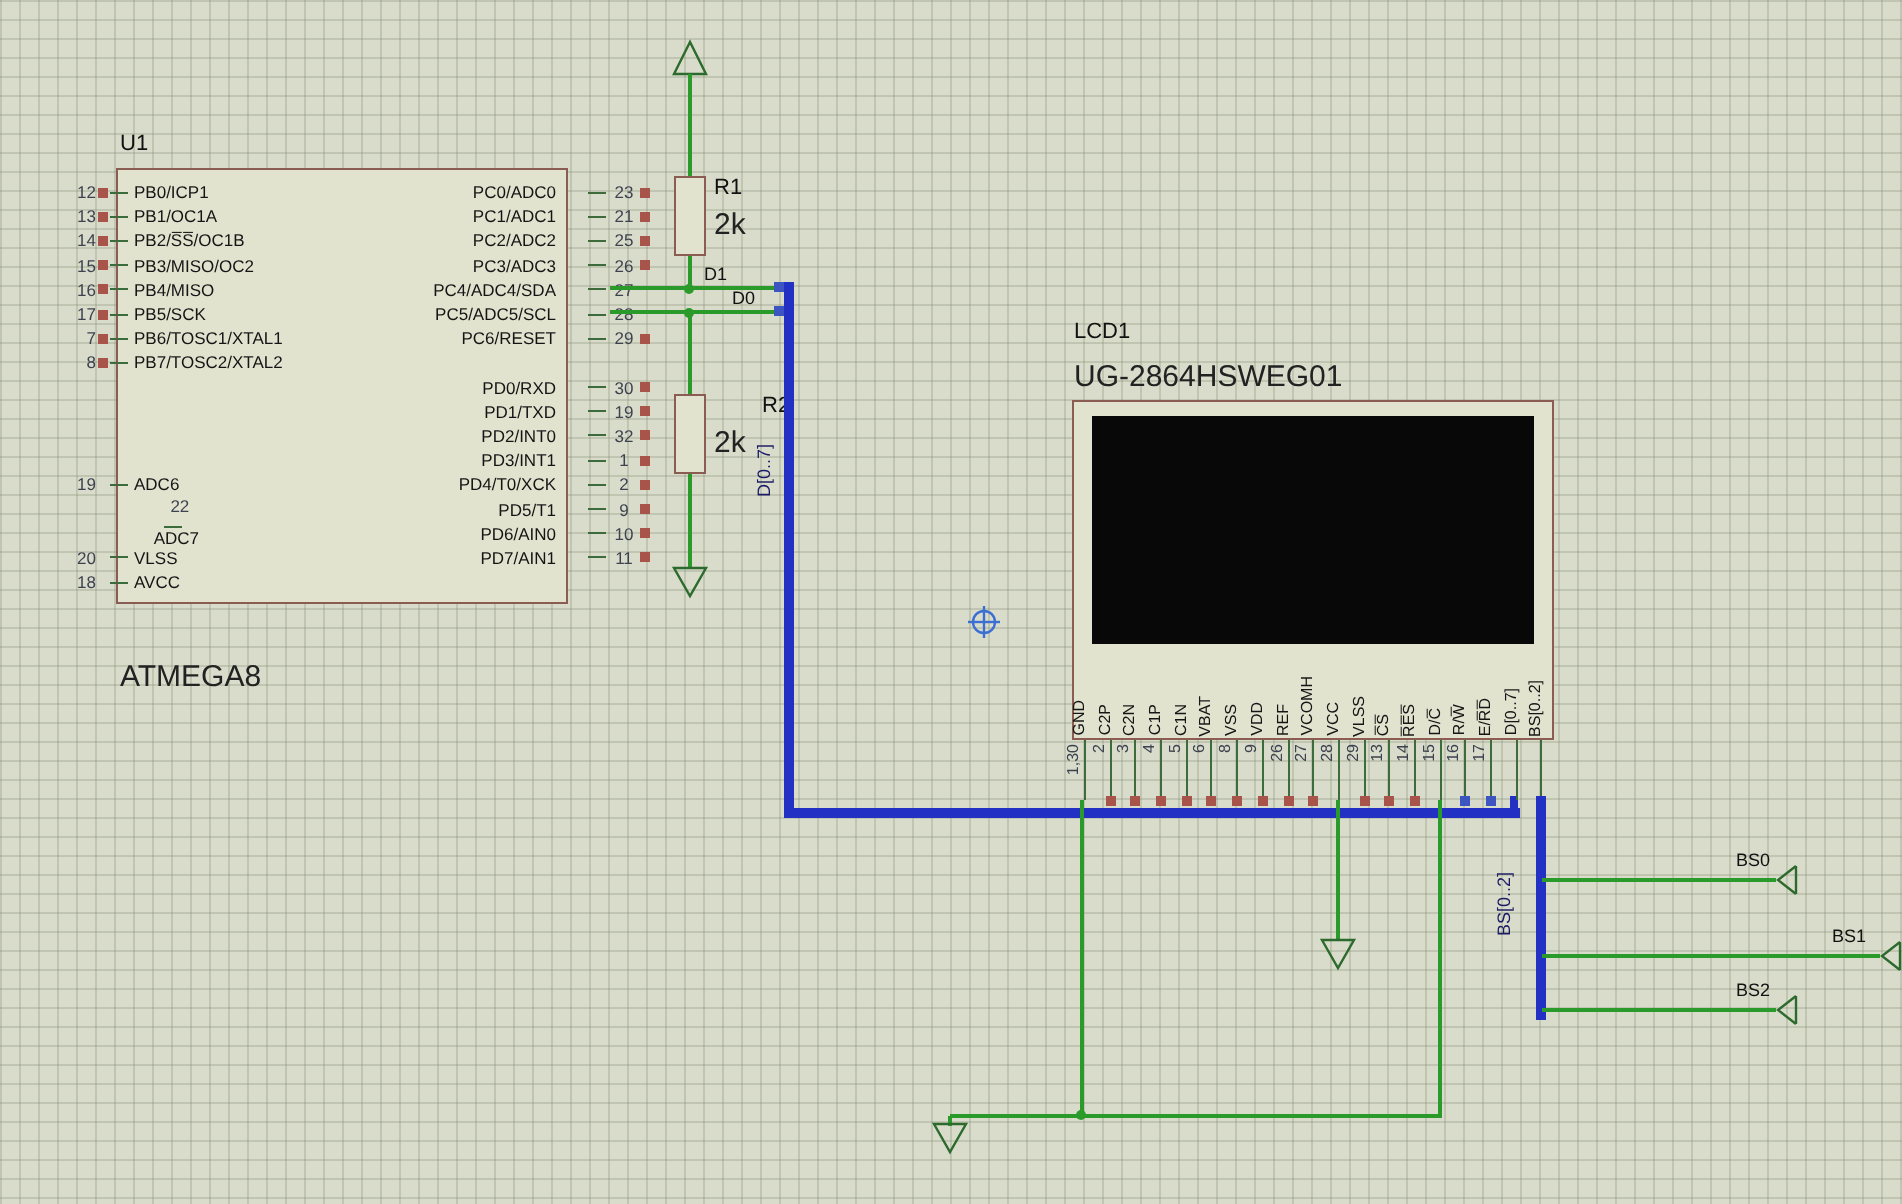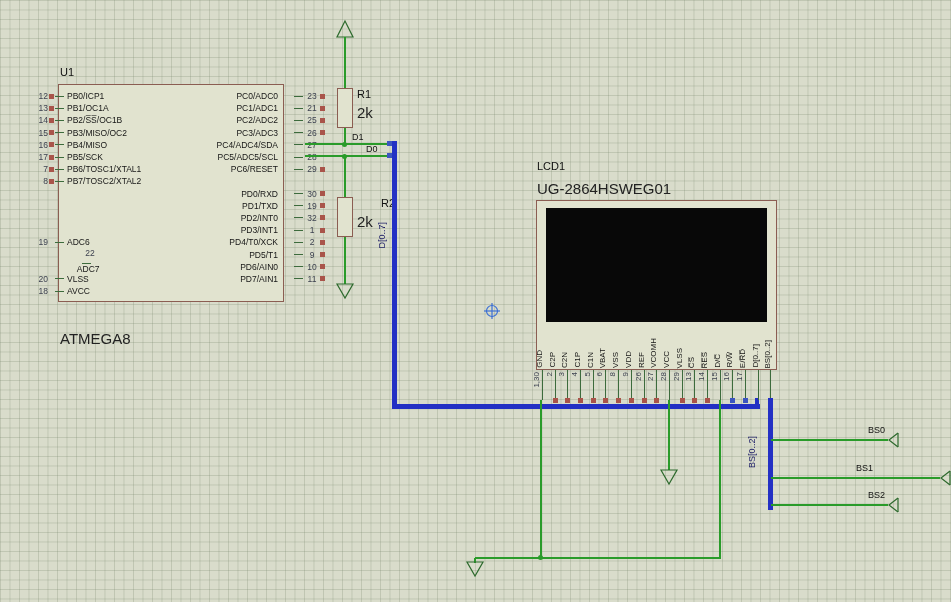--- a/index.html
+++ b/index.html
@@ -457,21 +457,21 @@
   <span class="bus-label vtext" style="position:absolute;left:748px;top:436px;">BS[0..2]</span>
 
   <div class="wire" style="left:771px;top:439px;width:117px;height:2px;"></div>
   <div class="net-label" style="left:868px;top:425px;">BS0</div>
   <svg class="sym" style="left:888px;top:432px;" width="12" height="16">
     <polyline points="10,1 1,8 10,15" fill="none" stroke="#2d6a2d" stroke-width="1.2"></polyline>
     <line x1="10" y1="1" x2="10" y2="15" stroke="#2d6a2d" stroke-width="1.2"></line>
   </svg>
 
   <div class="wire" style="left:771px;top:477px;width:169px;height:2px;"></div>
-  <div class="net-label" style="left:856px;top:463px;">BS1</div>
+  <div class="net-label" style="left:916px;top:463px;">BS1</div>
   <svg class="sym" style="left:940px;top:470px;" width="12" height="16">
     <polyline points="10,1 1,8 10,15" fill="none" stroke="#2d6a2d" stroke-width="1.2"></polyline>
     <line x1="10" y1="1" x2="10" y2="15" stroke="#2d6a2d" stroke-width="1.2"></line>
   </svg>
 
   <div class="wire" style="left:771px;top:504px;width:117px;height:2px;"></div>
   <div class="net-label" style="left:868px;top:490px;">BS2</div>
   <svg class="sym" style="left:888px;top:497px;" width="12" height="16">
     <polyline points="10,1 1,8 10,15" fill="none" stroke="#2d6a2d" stroke-width="1.2"></polyline>
     <line x1="10" y1="1" x2="10" y2="15" stroke="#2d6a2d" stroke-width="1.2"></line>

